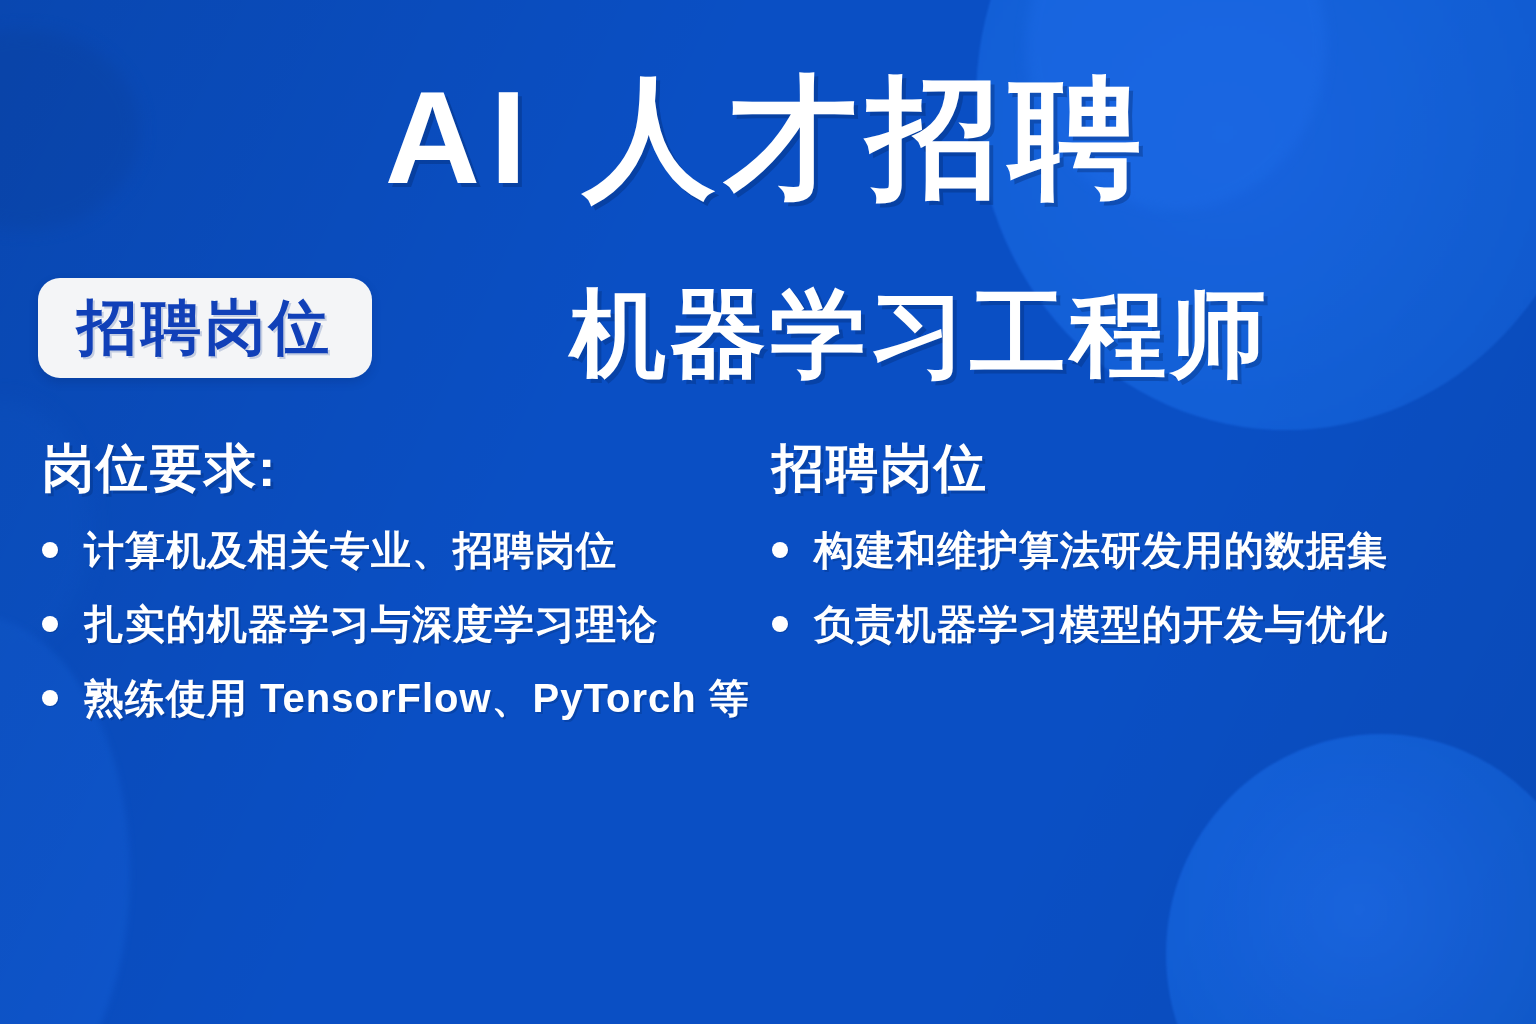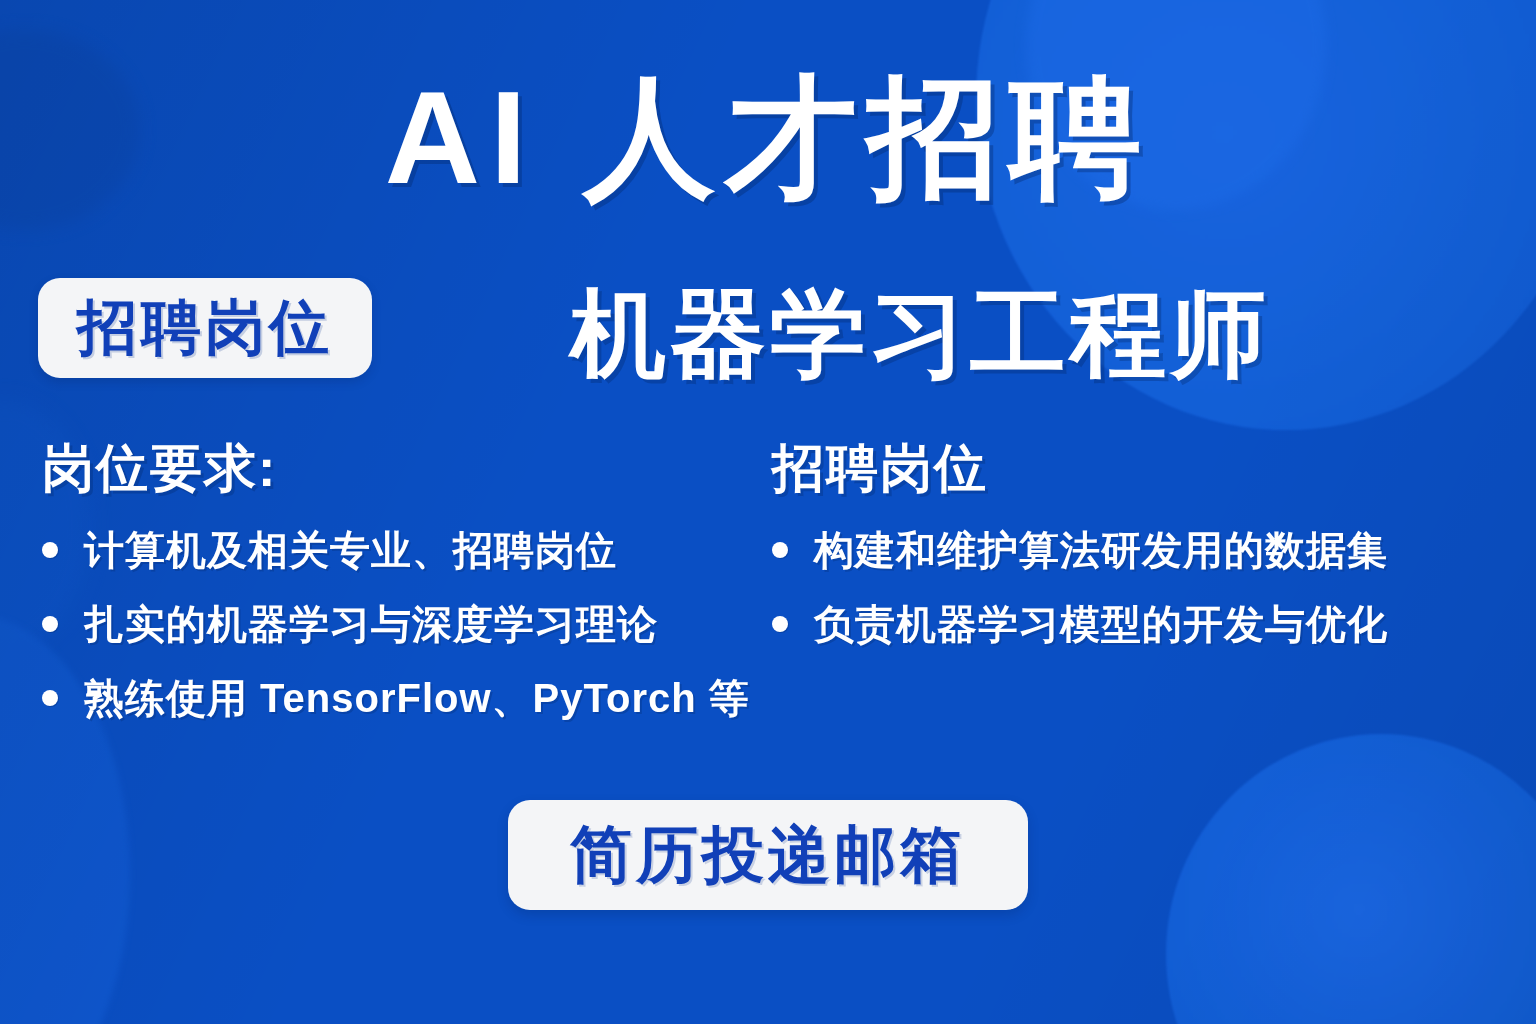--- a/index.html
+++ b/index.html
@@ -256,18 +256,15 @@
           </li>
           <li class="bullet-item">
             <span class="bullet-dot"></span>
             <span class="bullet-text">负责机器学习模型的开发与优化</span>
           </li>
         </ul>
       </div>
 
     </div>
 
-    <div class="cta">
-      <span class="cta-text">简历投递邮箱</span>
-    </div>
 
   </div>
 </div>
 
 </body></html>

